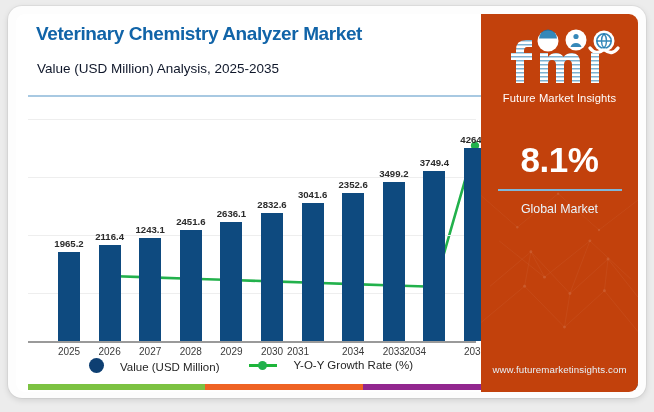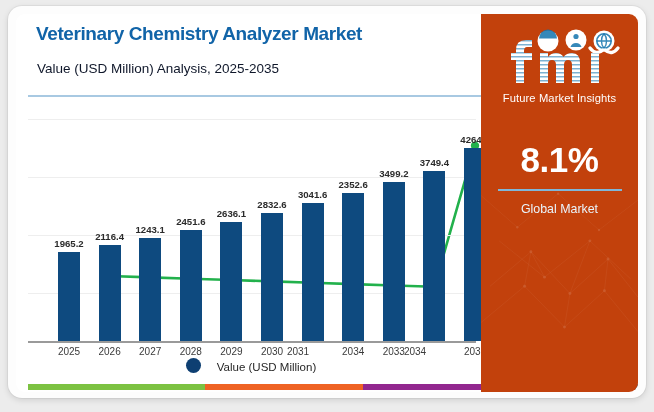--- a/index.html
+++ b/index.html
@@ -155,20 +155,27 @@
           <div class="blabel" style="left: 420px; top: 35.7184px;">4264.9</div>
           <div class="xlabel" style="left: 420px;">2035</div>
         </div>
     </div>
 
     <div class="legend">
       <div class="lg">
         <span class="lg-dot"></span>
         <span class="lg-txt">Value (USD Million)</span>
       </div>
+      <div class="lg">
+        <span class="lg-line">
+            <i></i>
+            <b></b>
+          </span>
+        <span class="lg-txt">Y-O-Y Growth Rate (%)</span>
+      </div>
     </div>
 
     <div class="strip" id="strip">
         <span style="background: rgb(124, 194, 66); width: 29%;"></span>
         <span style="background: rgb(239, 99, 36); width: 26%;"></span>
         <span style="background: rgb(146, 39, 143); width: 27%;"></span>
         <span style="background: rgb(18, 115, 173); width: 18%;"></span>
       </div>
 
     <div class="panel">
@@ -227,16 +234,17 @@
         </svg>
         <div class="logo-sub">Future Market Insights</div>
       </div>
 
       <div class="cagr-wrap">
         <div class="cagr">8.1%</div>
         <div class="cagr-rule"></div>
         <div class="cagr-l1">Global Market</div>
       </div>
 
+      <div class="url">www.futuremarketinsights.com</div>
     </div>
 
   </div>
 </div>
 
 </body></html>

